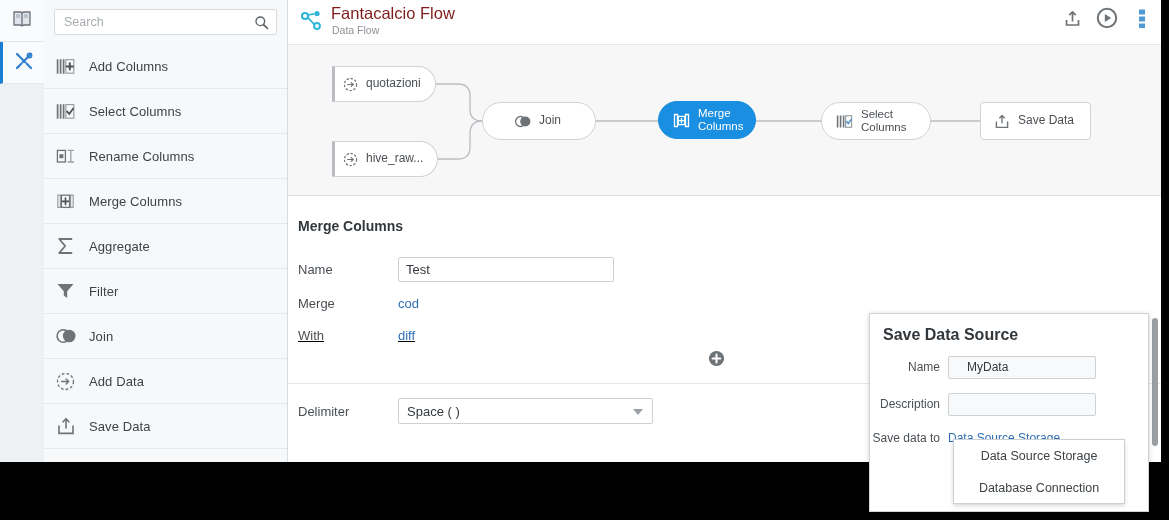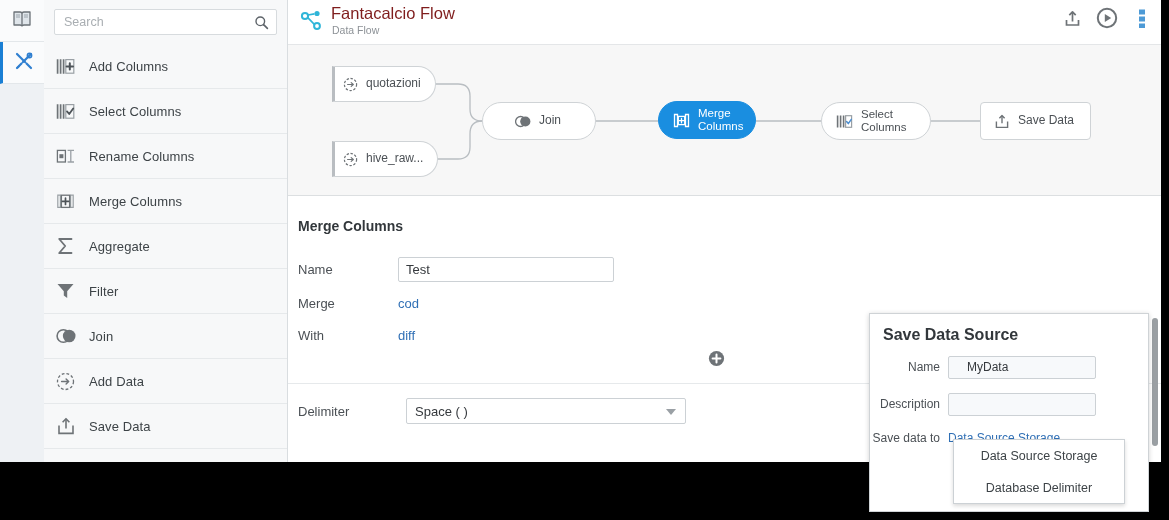--- a/index.html
+++ b/index.html
@@ -196,28 +196,27 @@
   .frm-link {
     font-size: 13px; color: #2f6fb5; cursor: pointer;
   }
   .add-btn { position: absolute; left: 420px; top: 352px; cursor: pointer; }
   .panel-divider {
     position: absolute; left: 0; right: 0; top: 385px;
     height: 1px; background: #e6e9eb;
   }
   .select-box {
     position: relative;
-    width: 280px; height: 26px;
+    width: 255px; height: 26px;
     border: 1px solid #ccd1d5; border-radius: 2px;
     background: #fff;
     display: flex; align-items: center;
     padding: 0 8px;
     font-size: 13px; color: #35393d;
     cursor: pointer;
-    margin-left: 8px;
   }
   .caret {
     position: absolute; right: 9px; top: 10px;
     width: 0; height: 0;
     border-left: 5px solid transparent;
     border-right: 5px solid transparent;
     border-top: 6px solid #9aa0a5;
   }
 
   
@@ -524,21 +523,21 @@
       <div class="frm-row" style="top:56px;">
         <div class="frm-label">Name</div>
         <input class="frm-input" type="text" value="Test" style="">
       </div>
 
       <div class="frm-row" style="top:90px;">
         <div class="frm-label">Merge</div>
         <span class="frm-link">cod</span>
       </div>
 
-      <div class="frm-row" style="top:122px;">
+      <div class="frm-row" style="top:122px;text-decoration:underline;">
         <div class="frm-label">With</div>
         <span class="frm-link">diff</span>
       </div>
 
       <div class="add-btn" style="top:153px;">
         <span>
           <svg width="17" height="17" viewBox="0 0 17 17">
             <circle cx="8.5" cy="8.5" r="7.6" fill="#6e7377"></circle>
             <path d="M8.5 4.6v7.8M4.6 8.5h7.8" stroke="#ffffff" stroke-width="2" stroke-linecap="round"></path>
           </svg>
@@ -573,16 +572,16 @@
     </div>
 
     <div class="pop-row" style="top:110px;">
       <div class="pop-label">Save data to</div>
       <span class="pop-link">Data Source Storage</span>
     </div>
   </div>
 
   <div class="dropdown" id="save-to-dropdown">
       <div class="dd-item">Data Source Storage</div>
-      <div class="dd-item">Database Delimiter</div>
+      <div class="dd-item">Database Connection</div>
     </div>
 
 </div>
 
 </body></html>

